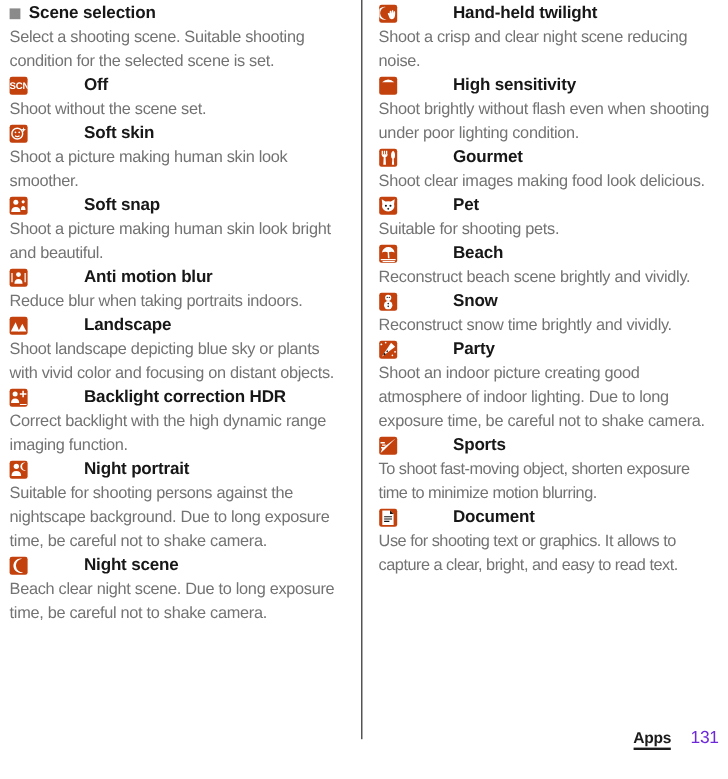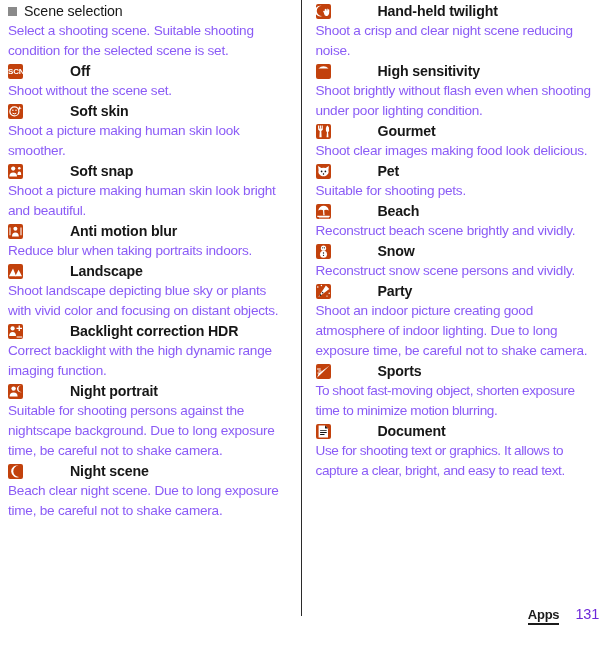--- a/index.html
+++ b/index.html
@@ -45,21 +45,21 @@
     width: 1px;
     height: 616px;
     background: #2b2b2b;
   }
 
   
   .section-head {
     display: flex;
     align-items: flex-start;
     font-size: 14.2px;
-    font-weight: normal;
+    font-weight: bold;
     color: #171717;
     line-height: 20px;
     letter-spacing: -0.1px;
     margin: 0 0 0 0;
   }
   .bullet-square {
     width: 9px;
     height: 9px;
     background: #8a8a8a;
     display: inline-block;
@@ -78,21 +78,21 @@
     line-height: 20px;
     letter-spacing: -0.15px;
     white-space: nowrap;
     gap: 43px;
   }
   .item-title .label { padding-left: 4px; }
 
   
   .desc {
     font-size: 13.6px;
-    color: #8b5cf6;
+    color: #737373;
     line-height: 20px;
     letter-spacing: -0.25px;
     margin: 0;
     text-indent: 0;
   }
   .desc.tight { letter-spacing: -0.42px; }
 
   
   .ico {
     width: 15px;
@@ -329,21 +329,21 @@
             <circle cx="7.5" cy="4.2" r="2.6" fill="#fff"></circle>
             <circle cx="7.5" cy="10.3" r="3.5" fill="#fff"></circle>
             <circle cx="6.7" cy="3.8" r="0.6" fill="#141414"></circle>
             <circle cx="8.4" cy="3.8" r="0.6" fill="#141414"></circle>
             <circle cx="7.5" cy="9.0" r="0.65" fill="#141414"></circle>
             <circle cx="7.5" cy="11.3" r="0.65" fill="#141414"></circle>
           </svg>
         </span>
         <span class="label">Snow</span>
       </div>
-      <p class="desc">Reconstruct snow scene persons and vividly.</p>
+      <p class="desc">Reconstruct snow time brightly and vividly.</p>
 
       <div class="item-title">
         <span class="ico">
           <svg width="15" height="15" viewBox="0 0 15 15">
             <path d="M9.9 1.6 L13.3 5.0 L2.2 13.3 z" fill="#fff"></path>
             <path d="M4.3 10.0 l1.1 0.9 -0.8 1.1 -1.3 -0.5 z" fill="#141414"></path>
             <path d="M6.6 7.8 l0.9 0.8 -0.7 0.9 -1 -0.5 z" fill="#141414"></path>
             <circle cx="1.8" cy="3.0" r="0.8" fill="#fff"></circle>
             <circle cx="5.4" cy="1.5" r="0.7" fill="#fff"></circle>
             <circle cx="13.2" cy="9.2" r="0.75" fill="#fff"></circle>

